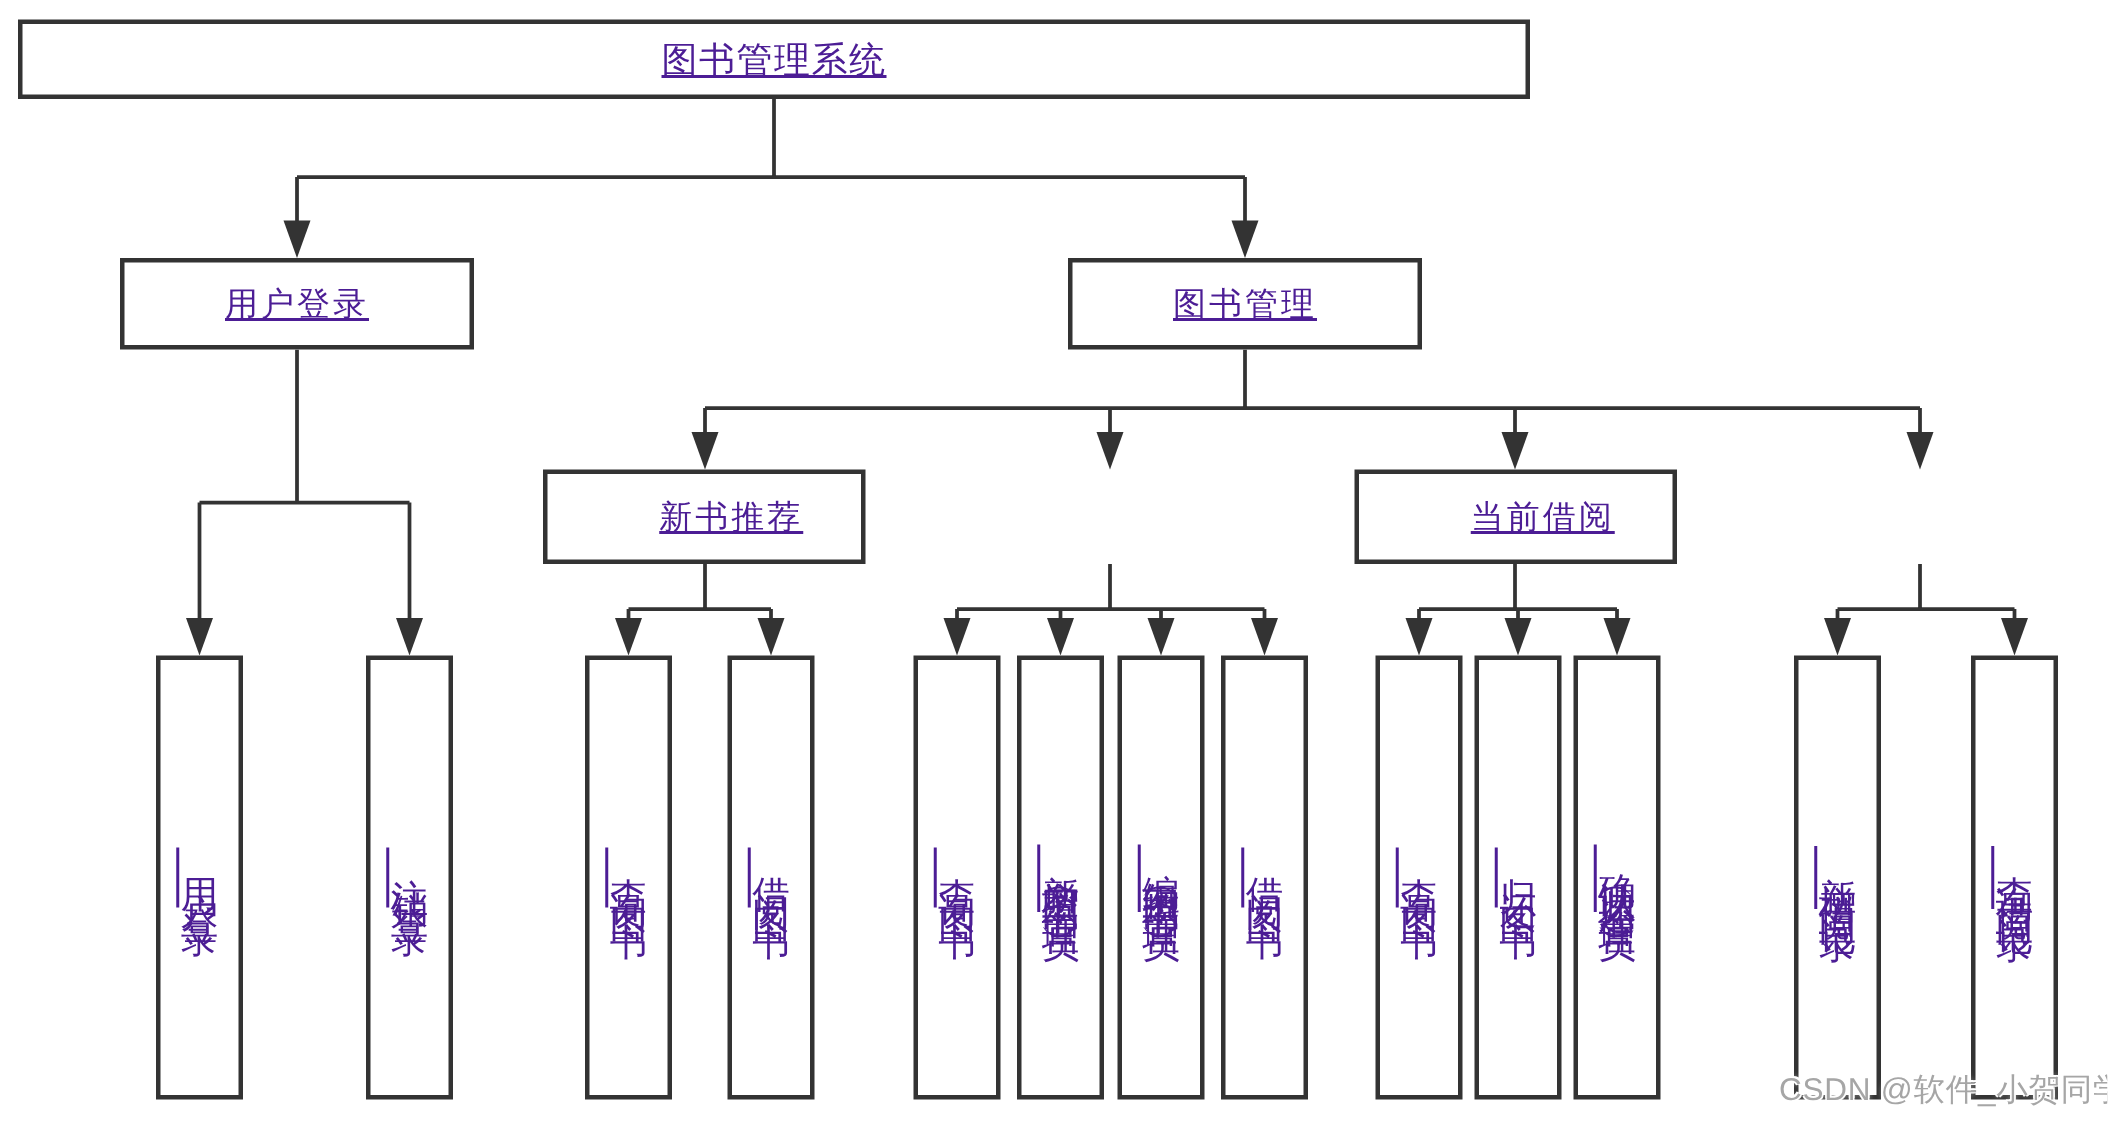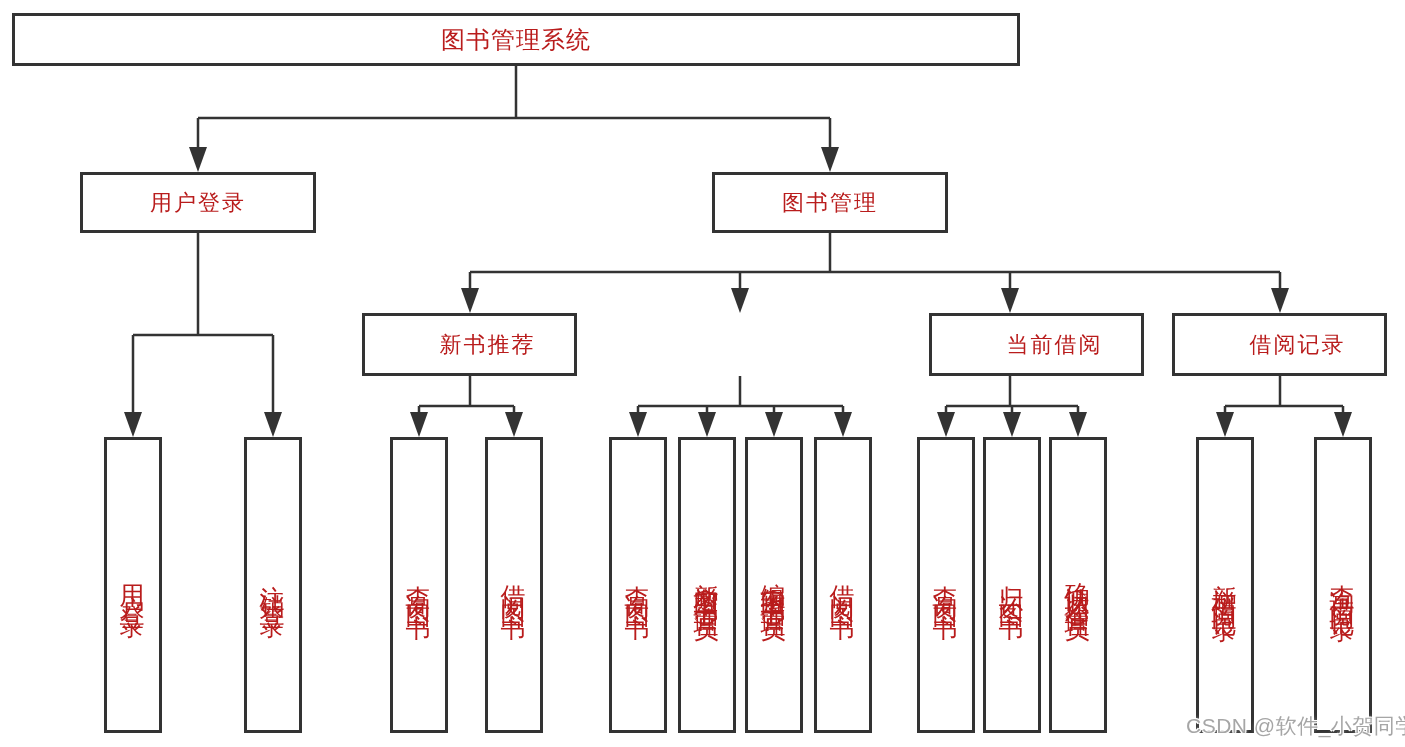--- a/index.html
+++ b/index.html
@@ -19,26 +19,27 @@
     position: absolute;
     left: 0;
     top: 0;
     z-index: 0;
   }
   .box {
     position: absolute;
     box-sizing: border-box;
     background: #ffffff;
     border: 3px solid #333333;
-    color: #b91c1c;
+    color: #4c1d95;
     display: flex;
     align-items: center;
     justify-content: center;
     z-index: 1;
     white-space: nowrap;
+    text-decoration: underline;
   }
   .root {
     left: 12px; top: 13px; width: 1008px; height: 53px;
     font-size: 24px;
     letter-spacing: 1px;
   }
   .l2 {
     top: 172px; width: 236px; height: 61px;
     font-size: 22px;
     letter-spacing: 2px;
@@ -117,22 +118,21 @@
       <polygon points="1334,412 1352,412 1343,437"></polygon>
     </g>
   </svg>
 
   <div class="box root">图书管理系统</div>
 
   <div class="box l2" style="left:80px;">用户登录</div>
   <div class="box l2" style="left:712px;">图书管理</div>
 
   <div class="box l3" style="left:362px;">新书推荐</div>
-  <div class="box l3" style="left:903px;margin-left:26px;">当前借阅</div>
-  <div class="box l3" style="left:1172px;">借阅记录</div>
+  <div class="box l3" style="left:903px;">当前借阅</div>
 
   <div class="box leaf ls4" style="left:104px;">用户登录</div>
   <div class="box leaf ls4" style="left:244px;">注销登录</div>
 
   <div class="box leaf ls4" style="left:390px;">查询图书</div>
   <div class="box leaf ls4" style="left:485px;">借阅图书</div>
 
   <div class="box leaf ls4" style="left:609px;">查询图书</div>
   <div class="box leaf ls9" style="left:678px;">新增图书（管理员）</div>
   <div class="box leaf ls9" style="left:745px;">编辑图书（管理员）</div>

